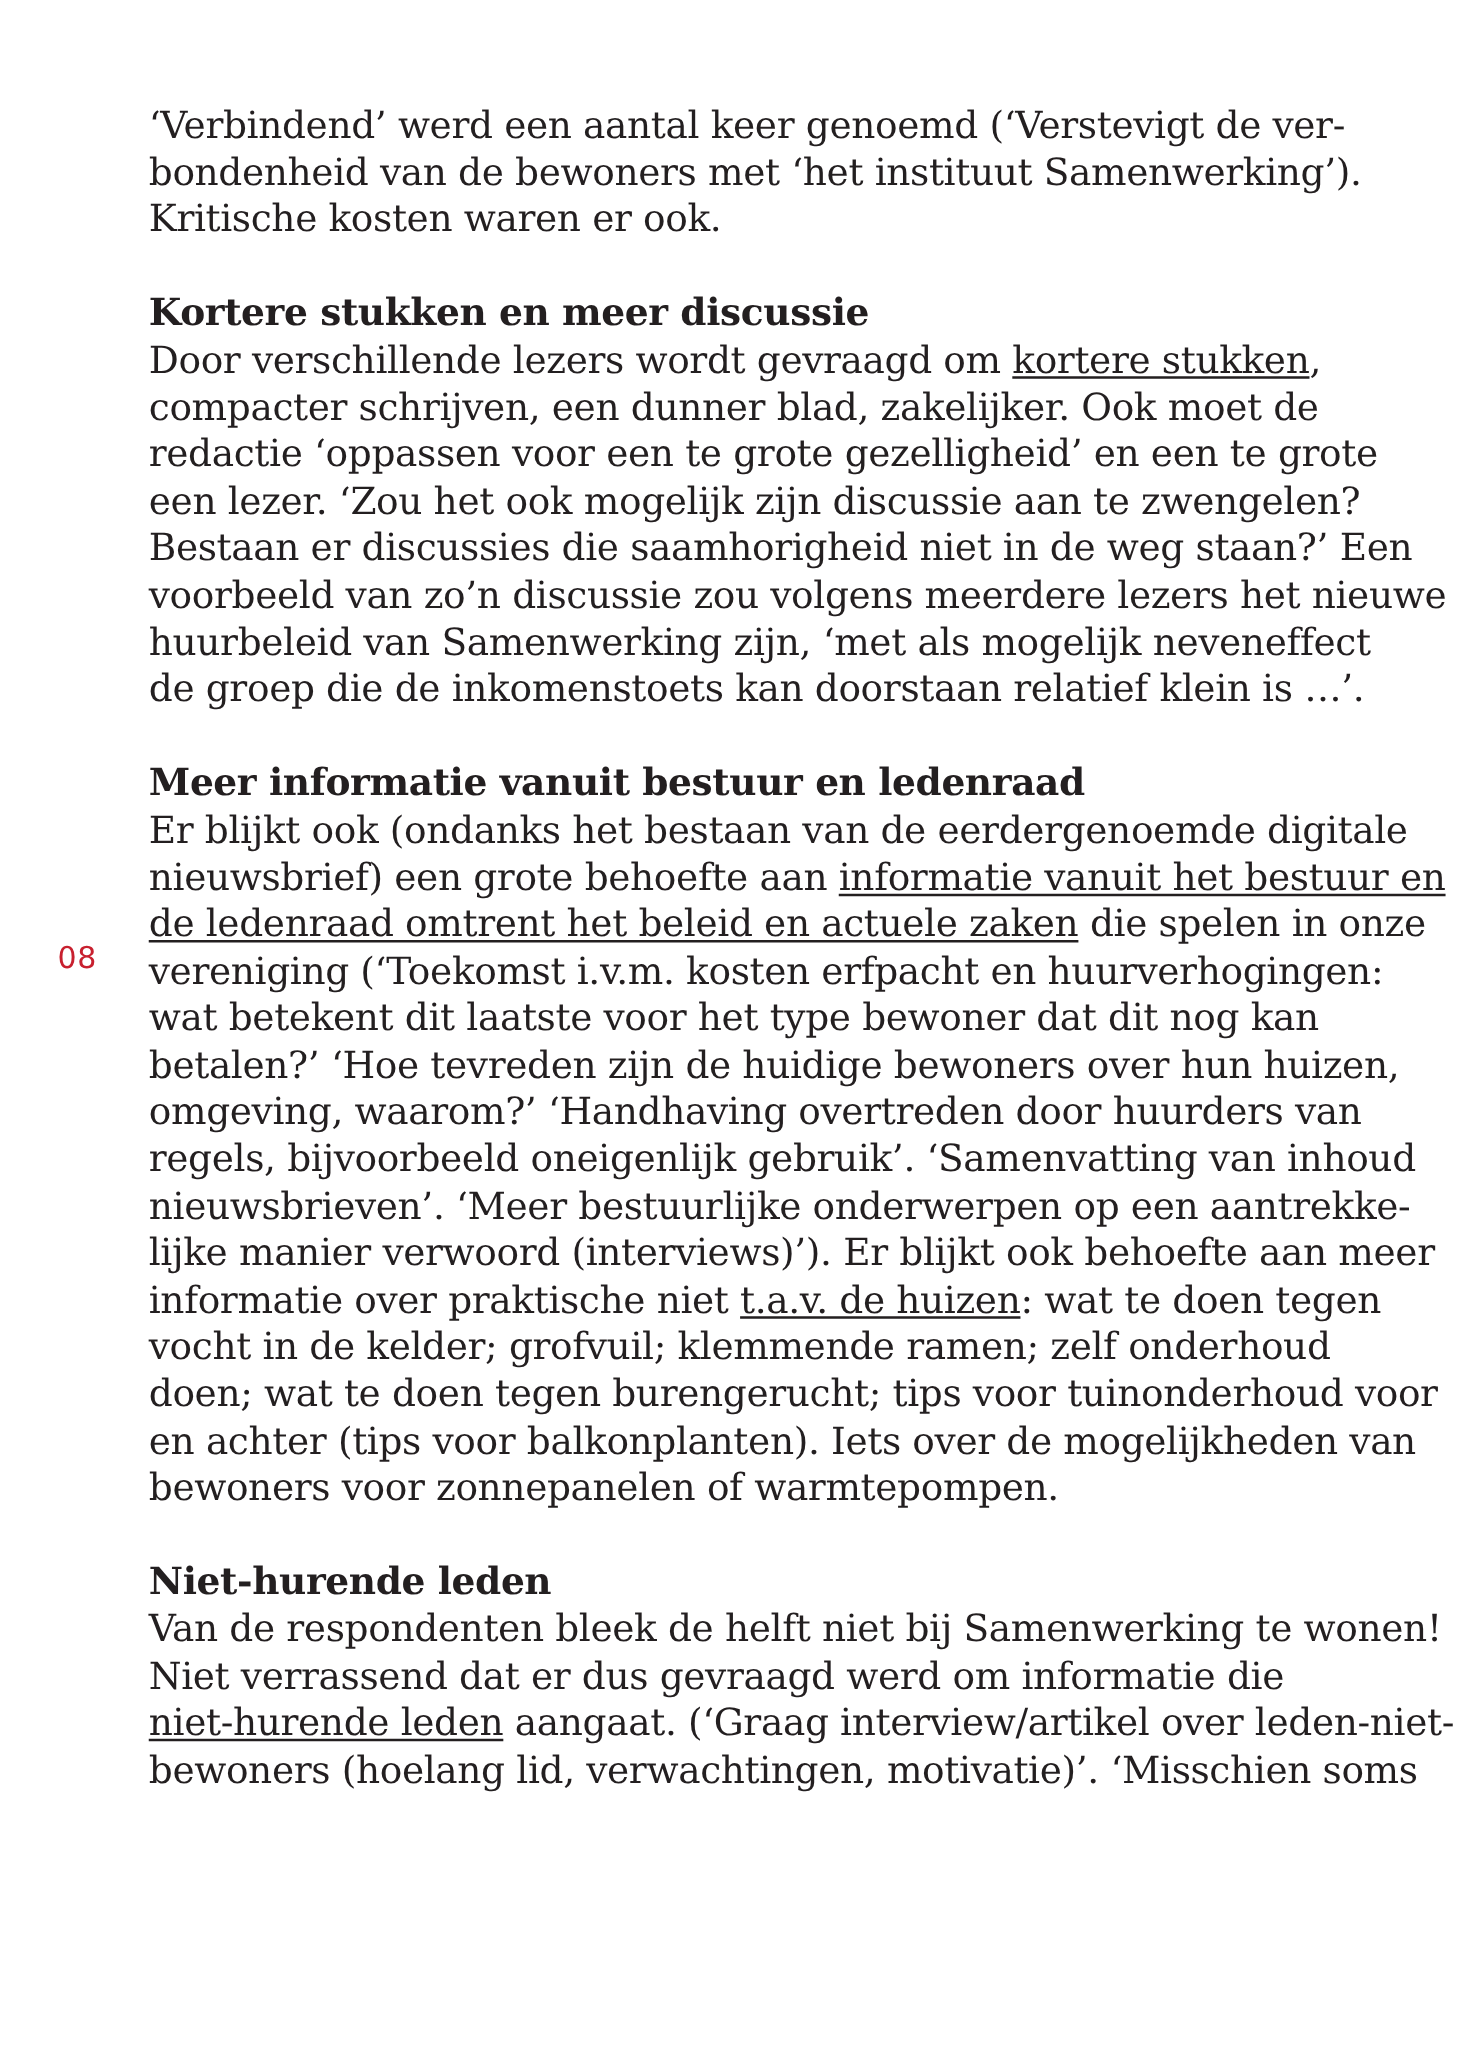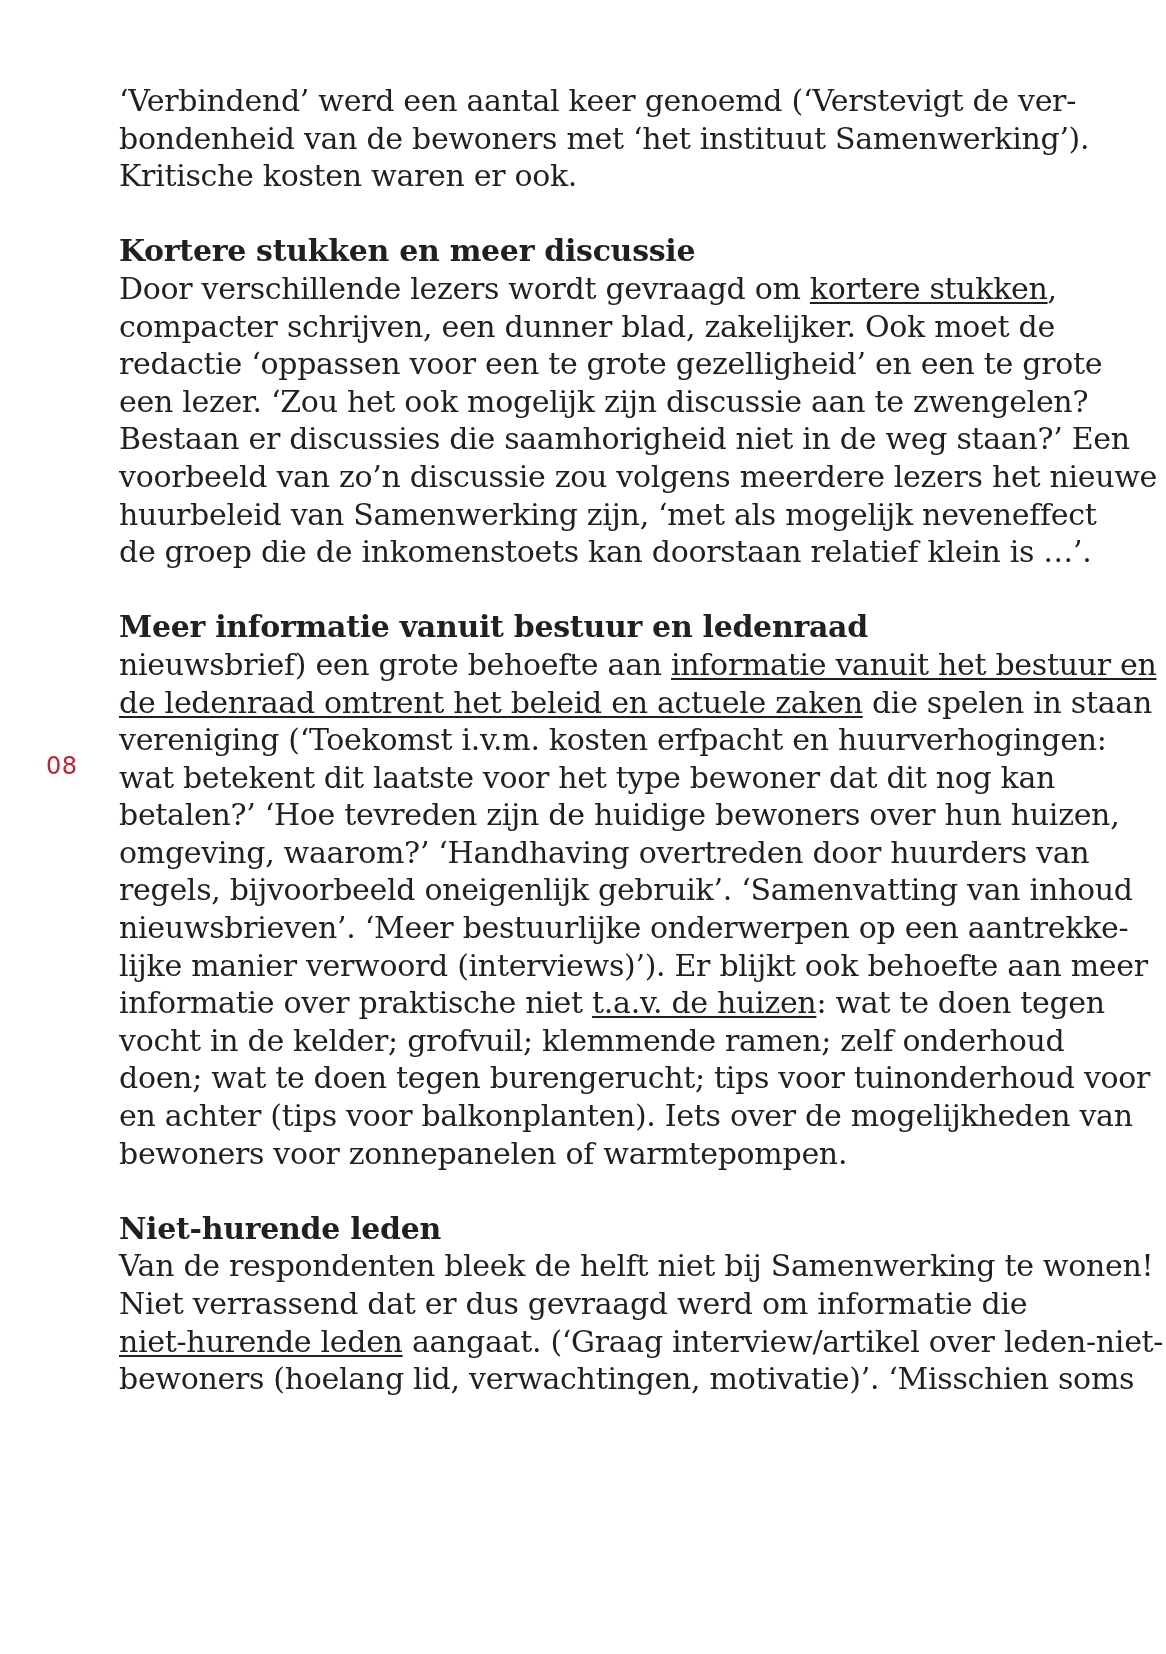--- a/index.html
+++ b/index.html
@@ -46,22 +46,23 @@
           <span class="line"><span>voorbeeld van zo’n discussie zou volgens meerdere lezers het nieuwe</span><span class="u"></span><span></span></span>
           <span class="line"><span>huurbeleid van Samenwerking zijn, ‘met als mogelijk neveneffect</span><span class="u"></span><span></span></span>
           <span class="line"><span>de groep die de inkomenstoets kan doorstaan relatief klein is …’.</span><span class="u"></span><span></span></span>
         </div>
     </div>
     <div class="gap"></div>
 
     <div class="section">
       <span class="line heading">Meer informatie vanuit bestuur en ledenraad</span>
       <div class="lines">
+          <span class="line"><span>Er blijkt ook (ondanks het bestaan van de eerdergenoemde digitale</span><span class="u"></span><span></span></span>
           <span class="line"><span>nieuwsbrief) een grote behoefte aan </span><span class="u">informatie vanuit het bestuur en</span><span></span></span>
-          <span class="line"><span></span><span class="u">de ledenraad omtrent het beleid en actuele zaken</span><span> die spelen in staan</span></span>
+          <span class="line"><span></span><span class="u">de ledenraad omtrent het beleid en actuele zaken</span><span> die spelen in onze</span></span>
           <span class="line"><span>vereniging (‘Toekomst i.v.m. kosten erfpacht en huurverhogingen:</span><span class="u"></span><span></span></span>
           <span class="line"><span>wat betekent dit laatste voor het type bewoner dat dit nog kan</span><span class="u"></span><span></span></span>
           <span class="line"><span>betalen?’ ‘Hoe tevreden zijn de huidige bewoners over hun huizen,</span><span class="u"></span><span></span></span>
           <span class="line"><span>omgeving, waarom?’ ‘Handhaving overtreden door huurders van</span><span class="u"></span><span></span></span>
           <span class="line"><span>regels, bijvoorbeeld oneigenlijk gebruik’. ‘Samenvatting van inhoud</span><span class="u"></span><span></span></span>
           <span class="line"><span>nieuwsbrieven’. ‘Meer bestuurlijke onderwerpen op een aantrekke-</span><span class="u"></span><span></span></span>
           <span class="line"><span>lijke manier verwoord (interviews)’). Er blijkt ook behoefte aan meer</span><span class="u"></span><span></span></span>
           <span class="line"><span>informatie over praktische niet </span><span class="u">t.a.v. de huizen</span><span>: wat te doen tegen</span></span>
           <span class="line"><span>vocht in de kelder; grofvuil; klemmende ramen; zelf onderhoud</span><span class="u"></span><span></span></span>
           <span class="line"><span>doen; wat te doen tegen burengerucht; tips voor tuinonderhoud voor</span><span class="u"></span><span></span></span>

